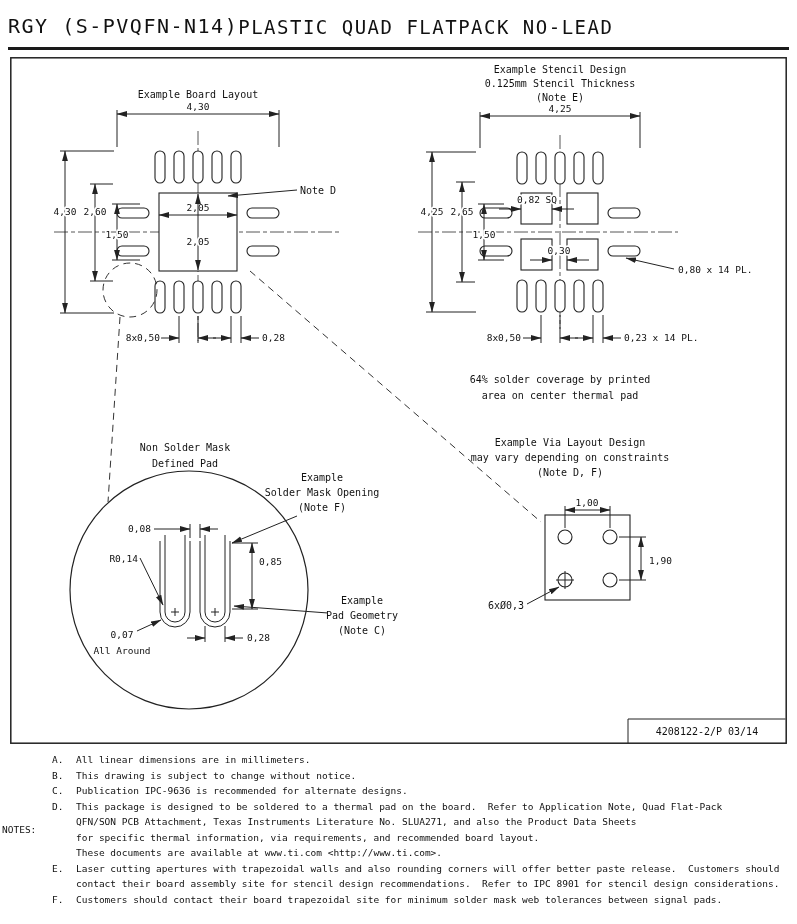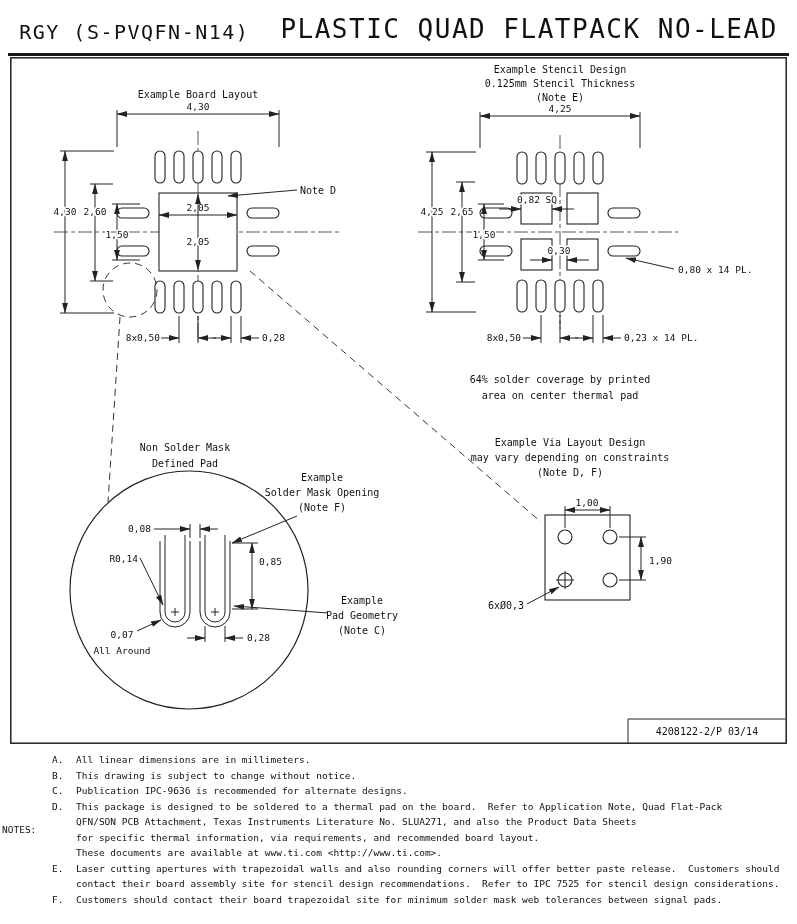--- a/index.html
+++ b/index.html
@@ -1,22 +1,22 @@
 <!DOCTYPE html>
 <html><head>
 <meta charset="utf-8">
 <style>
   html,body { margin:0; padding:0; background:#fff; }
   body { width:797px; height:924px; position:relative; font-family:"DejaVu Sans Mono",monospace; color:#111; }
 
   .header { position:absolute; top:14px; left:8px; width:781px;
             border-bottom:3px solid #1a1a1a; padding-bottom:9px;
-            display:flex; justify-content:center; align-items:flex-end;gap:15px; }
+            display:flex; justify-content:flex-start; align-items:flex-end; }
   .header-left  { font-size:20px; letter-spacing:1.5px; white-space:nowrap; }
-  .header-right { font-size:26px; letter-spacing:1.5px; white-space:nowrap;margin-left:16px; }
+  .header-right { font-size:19px; letter-spacing:1.5px; white-space:nowrap; }
 
   .frame { position:absolute; top:57px; left:10px; width:777px; height:687px; }
   .frame svg { display:block; }
 
   
   .ln   { stroke:#222; stroke-width:1; fill:none; }
   .pad  { stroke:#222; stroke-width:1.1; fill:#fff; }
   .sq   { stroke:#222; stroke-width:1.1; fill:#fff; }
   .cl   { stroke:#444; stroke-width:0.9; stroke-dasharray:14 3 4 3; fill:none; }
   .dash { stroke:#333; stroke-width:1; stroke-dasharray:7 5; fill:none; }
@@ -335,20 +335,20 @@
     <div class="note-row">
       <span class="note-letter">D.</span>
       <div class="note-text">This package is designed to be soldered to a thermal pad on the board.  Refer to Application Note, Quad Flat-Pack
 QFN/SON PCB Attachment, Texas Instruments Literature No. SLUA271, and also the Product Data Sheets
 for specific thermal information, via requirements, and recommended board layout.
 These documents are available at www.ti.com &lt;http://www.ti.com&gt;.</div>
     </div>
     <div class="note-row">
       <span class="note-letter">E.</span>
       <div class="note-text">Laser cutting apertures with trapezoidal walls and also rounding corners will offer better paste release.  Customers should
-contact their board assembly site for stencil design recommendations.  Refer to IPC 7525 for stencil design considerations.</div>
+contact their board assembly site for stencil design recommendations.  Refer to IPC 8901 for stencil design considerations.</div>
     </div>
     <div class="note-row">
       <span class="note-letter">F.</span>
       <div class="note-text">Customers should contact their board trapezoidal site for minimum solder mask web tolerances between signal pads.</div>
     </div>
   </div>
 </div>
 
 </body></html>

